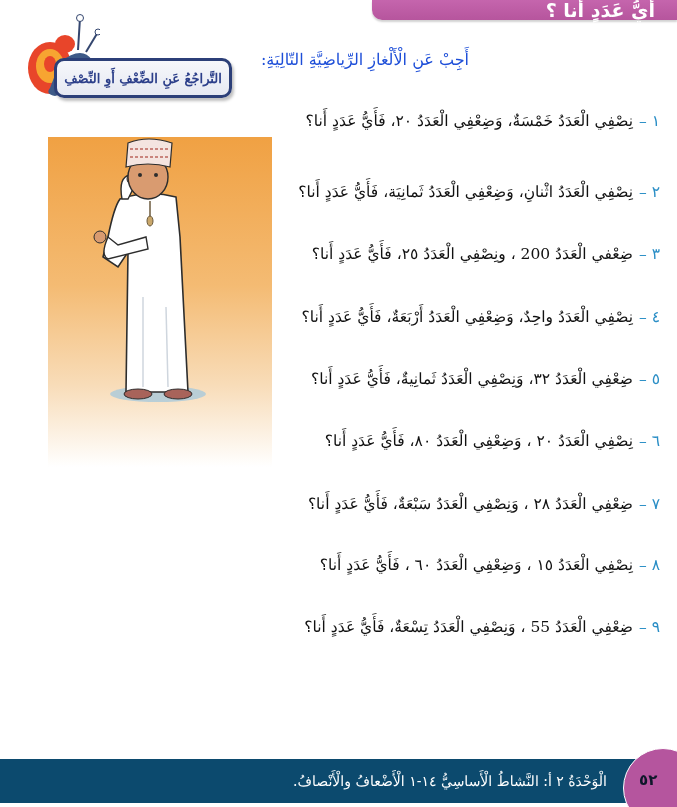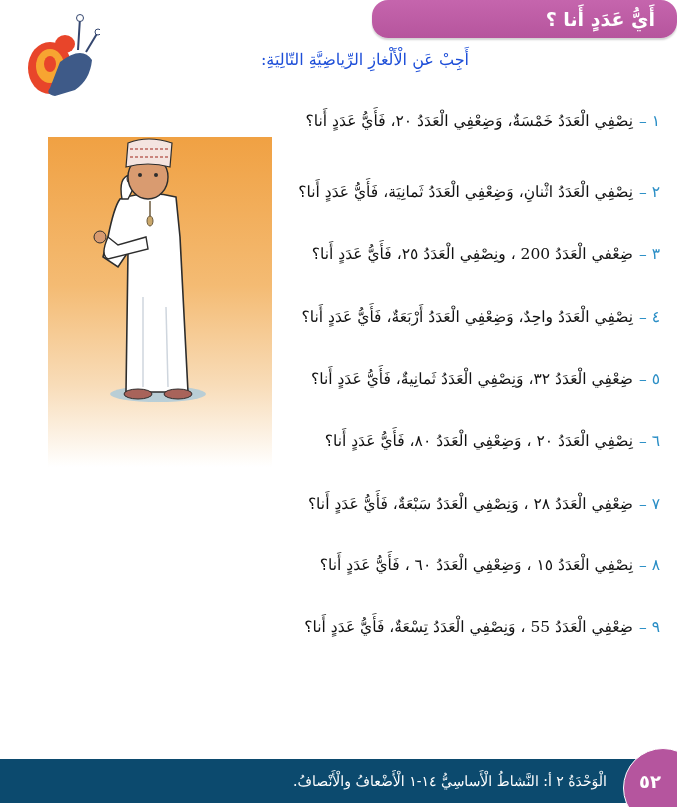--- a/index.html
+++ b/index.html
@@ -2,25 +2,25 @@
 <html><head>
   <meta charset="utf-8">
   <style>
     html, body { margin: 0; padding: 0; }
     body {
       width: 677px; height: 807px; position: relative; overflow: hidden;
       background: #ffffff;
       font-family: "DejaVu Sans", "Liberation Sans", sans-serif;
     }
     .title-bar {
-      position: absolute; left: 372px; top: 0; width: 305px; height: 38px;
+      position: absolute; left: 372px; top: 0; width: 305px; height: 20px;
       background: linear-gradient(180deg, #c565ad 0%, #b6559d 100%);
       border-bottom-left-radius: 10px;
       box-shadow: 0 2px 2px rgba(0,0,0,0.18);
-      direction: rtl; display: flex; align-items: center; border-radius: 16px;
+      direction: rtl; display: flex; align-items: center;
     }
     .title-bar .title {
       color: #ffffff; font-weight: bold; font-size: 19px; margin-right: 22px;
       line-height: 38px;
     }
     .instruction {
       position: absolute; right: 208px; top: 50px; direction: rtl;
       font-family: "DejaVu Serif", "Liberation Serif", serif;
       font-size: 16px; color: #1d4ed8; white-space: nowrap;
     }
@@ -60,22 +60,22 @@
       position: absolute; right: 70px; top: 0; line-height: 44px;
       direction: rtl; color: #ffffff; font-size: 14px; white-space: nowrap;
       font-family: "DejaVu Serif", "Liberation Serif", serif;
     }
     .page-circle {
       position: absolute; left: 623px; top: 748px; width: 80px; height: 80px;
       border-radius: 50%; background: #b5559e;
       border: 1px solid #ffffff; box-sizing: border-box;
     }
     .page-circle .page-num {
-      position: absolute; left: 15px; top: 22px; color: #ffffff; font-weight: bold;
-      font-size: 18px; direction: rtl;
+      position: absolute; left: 15px; top: 22px; color: #0f172a; font-weight: bold;
+      font-size: 15px; direction: rtl;
     }
   </style>
 </head>
 <body>
 
 <div class="title-bar">
   <span class="title">أَيُّ عَدَدٍ أَنا ؟</span>
 </div>
 
 <div class="instruction">أَجِبْ عَنِ الْأَلْغازِ الرِّياضِيَّةِ التّالِيَةِ:</div>
@@ -85,20 +85,23 @@
     <line x1="58" y1="40" x2="60" y2="8" stroke="#34466f" stroke-width="2"></line>
     <line x1="66" y1="42" x2="78" y2="22" stroke="#34466f" stroke-width="2"></line>
     <circle cx="60" cy="8" r="3.5" fill="#ffffff" stroke="#34466f" stroke-width="1"></circle>
     <circle cx="78" cy="22" r="3" fill="#ffffff" stroke="#34466f" stroke-width="1"></circle>
     <ellipse cx="30" cy="58" rx="22" ry="26" fill="#e8452a"></ellipse>
     <ellipse cx="30" cy="56" rx="14" ry="17" fill="#f7a531"></ellipse>
     <ellipse cx="30" cy="54" rx="6" ry="8" fill="#e8452a"></ellipse>
     <ellipse cx="45" cy="34" rx="10" ry="9" fill="#e8452a"></ellipse>
     <path d="M40 52 Q62 35 72 50 Q70 70 55 80 L35 86 Q25 84 30 78 Z" fill="#3e5a88"></path>
   </svg>
+  <div class="badge">
+    <span class="badge-text">التَّراجُعُ عَنِ الضِّعْفِ أَوِ النِّصْفِ</span>
+  </div>
 </div>
 
 <div class="illustration">
   <svg width="224" height="330" viewBox="0 0 224 330">
     <ellipse cx="110" cy="257" rx="48" ry="8" fill="#a9c9db" opacity="0.8"></ellipse>
 
     <path d="M72 62 Q66 70 60 100 L55 120 L70 130 L80 115 L78 255 L140 255 L132 100 L128 60 Q100 52 72 62 Z" fill="#ffffff" stroke="#2d2d2d" stroke-width="1.6"></path>
 
     <path d="M60 100 Q52 118 60 122 L100 112 L98 100 L70 108 Z" fill="#ffffff" stroke="#2d2d2d" stroke-width="1.4"></path>
 

